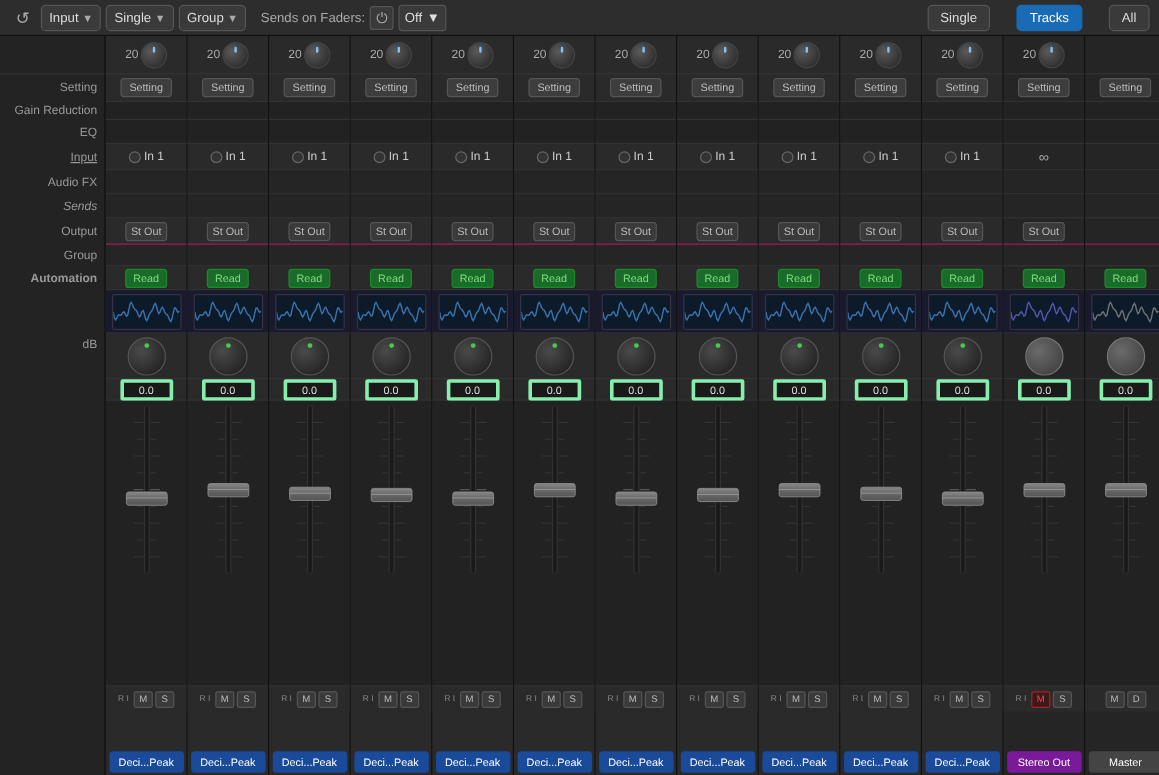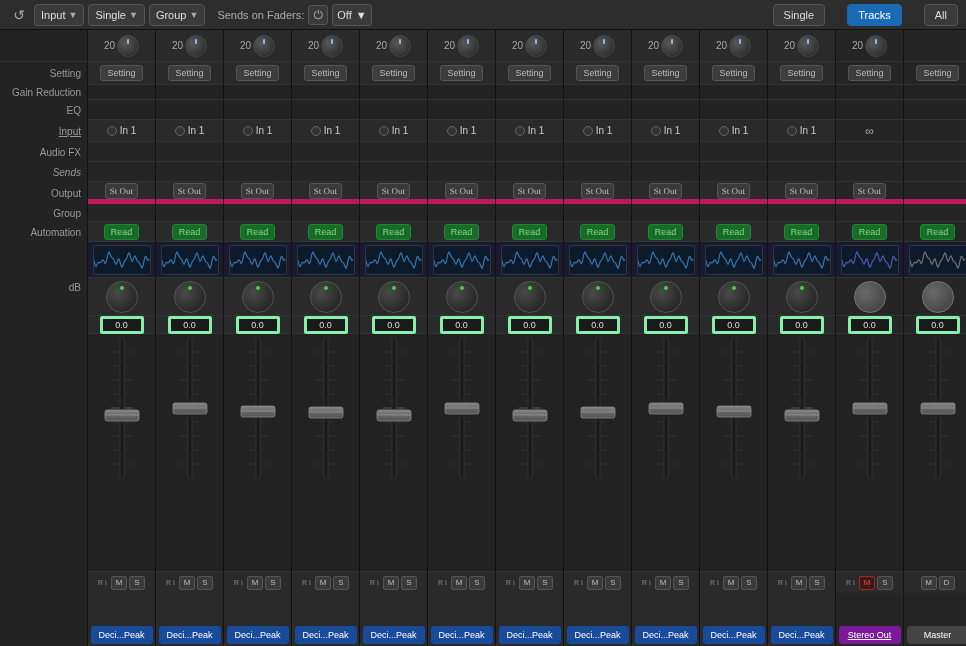--- a/index.html
+++ b/index.html
@@ -241,22 +241,21 @@
       height: 20px;
       background: #252525;
       border-bottom: 1px solid #333;
     }
 
     
     .ch-output-row {
       width: 100%;
       height: 22px;
       display: flex; align-items: center; justify-content: center;
-      border-bottom: 5px solid #be185d;
-      font-family: Liberation Serif, serif;
+      border-bottom: 1px solid #be185d;
     }
     .output-btn {
       background: #3a3a3a;
       border: 1px solid #555;
       border-radius: 3px;
       color: #bbb;
       font-size: 9px;
       padding: 1px 4px;
       height: 16px;
       display: flex; align-items: center;
@@ -413,33 +412,33 @@
       height: 18px;
       border-radius: 3px;
       display: flex; align-items: center; justify-content: center;
       font-size: 9px;
       color: #fff;
       overflow: hidden;
       white-space: nowrap;
       text-overflow: ellipsis;
     }
     .ch-name-badge.blue { background: #1a4a9a; }
-    .ch-name-badge.purple { background: #7a1a9a; text-decoration: underline; }
+    .ch-name-badge.purple { background: #7a1a9a; }
     .ch-name-badge.gray { background: #444; }
 
     
     .label-row-setting { height: 22px; }
     .label-row-gr { height: 16px; }
     .label-row-eq { height: 20px; }
     .label-row-input { height: 22px; text-decoration: underline; }
     .label-row-audiofx { height: 20px; }
     .label-row-sends { height: 20px; font-style: italic; }
     .label-row-output { height: 22px; }
     .label-row-group { height: 18px; }
-    .label-row-auto { height: 20px; }
+    .label-row-auto { height: 20px; font-weight: bold; }
     .label-row-wave { height: 36px; }
     .label-row-pan { height: 38px; }
     .label-row-db { height: 18px; }
     .label-row-fader { flex: 1; }
     .label-row-mrc { height: 22px; }
     .label-row-name { height: 22px; }
 
     .row-label-container {
       display: flex;
       flex-direction: column;

